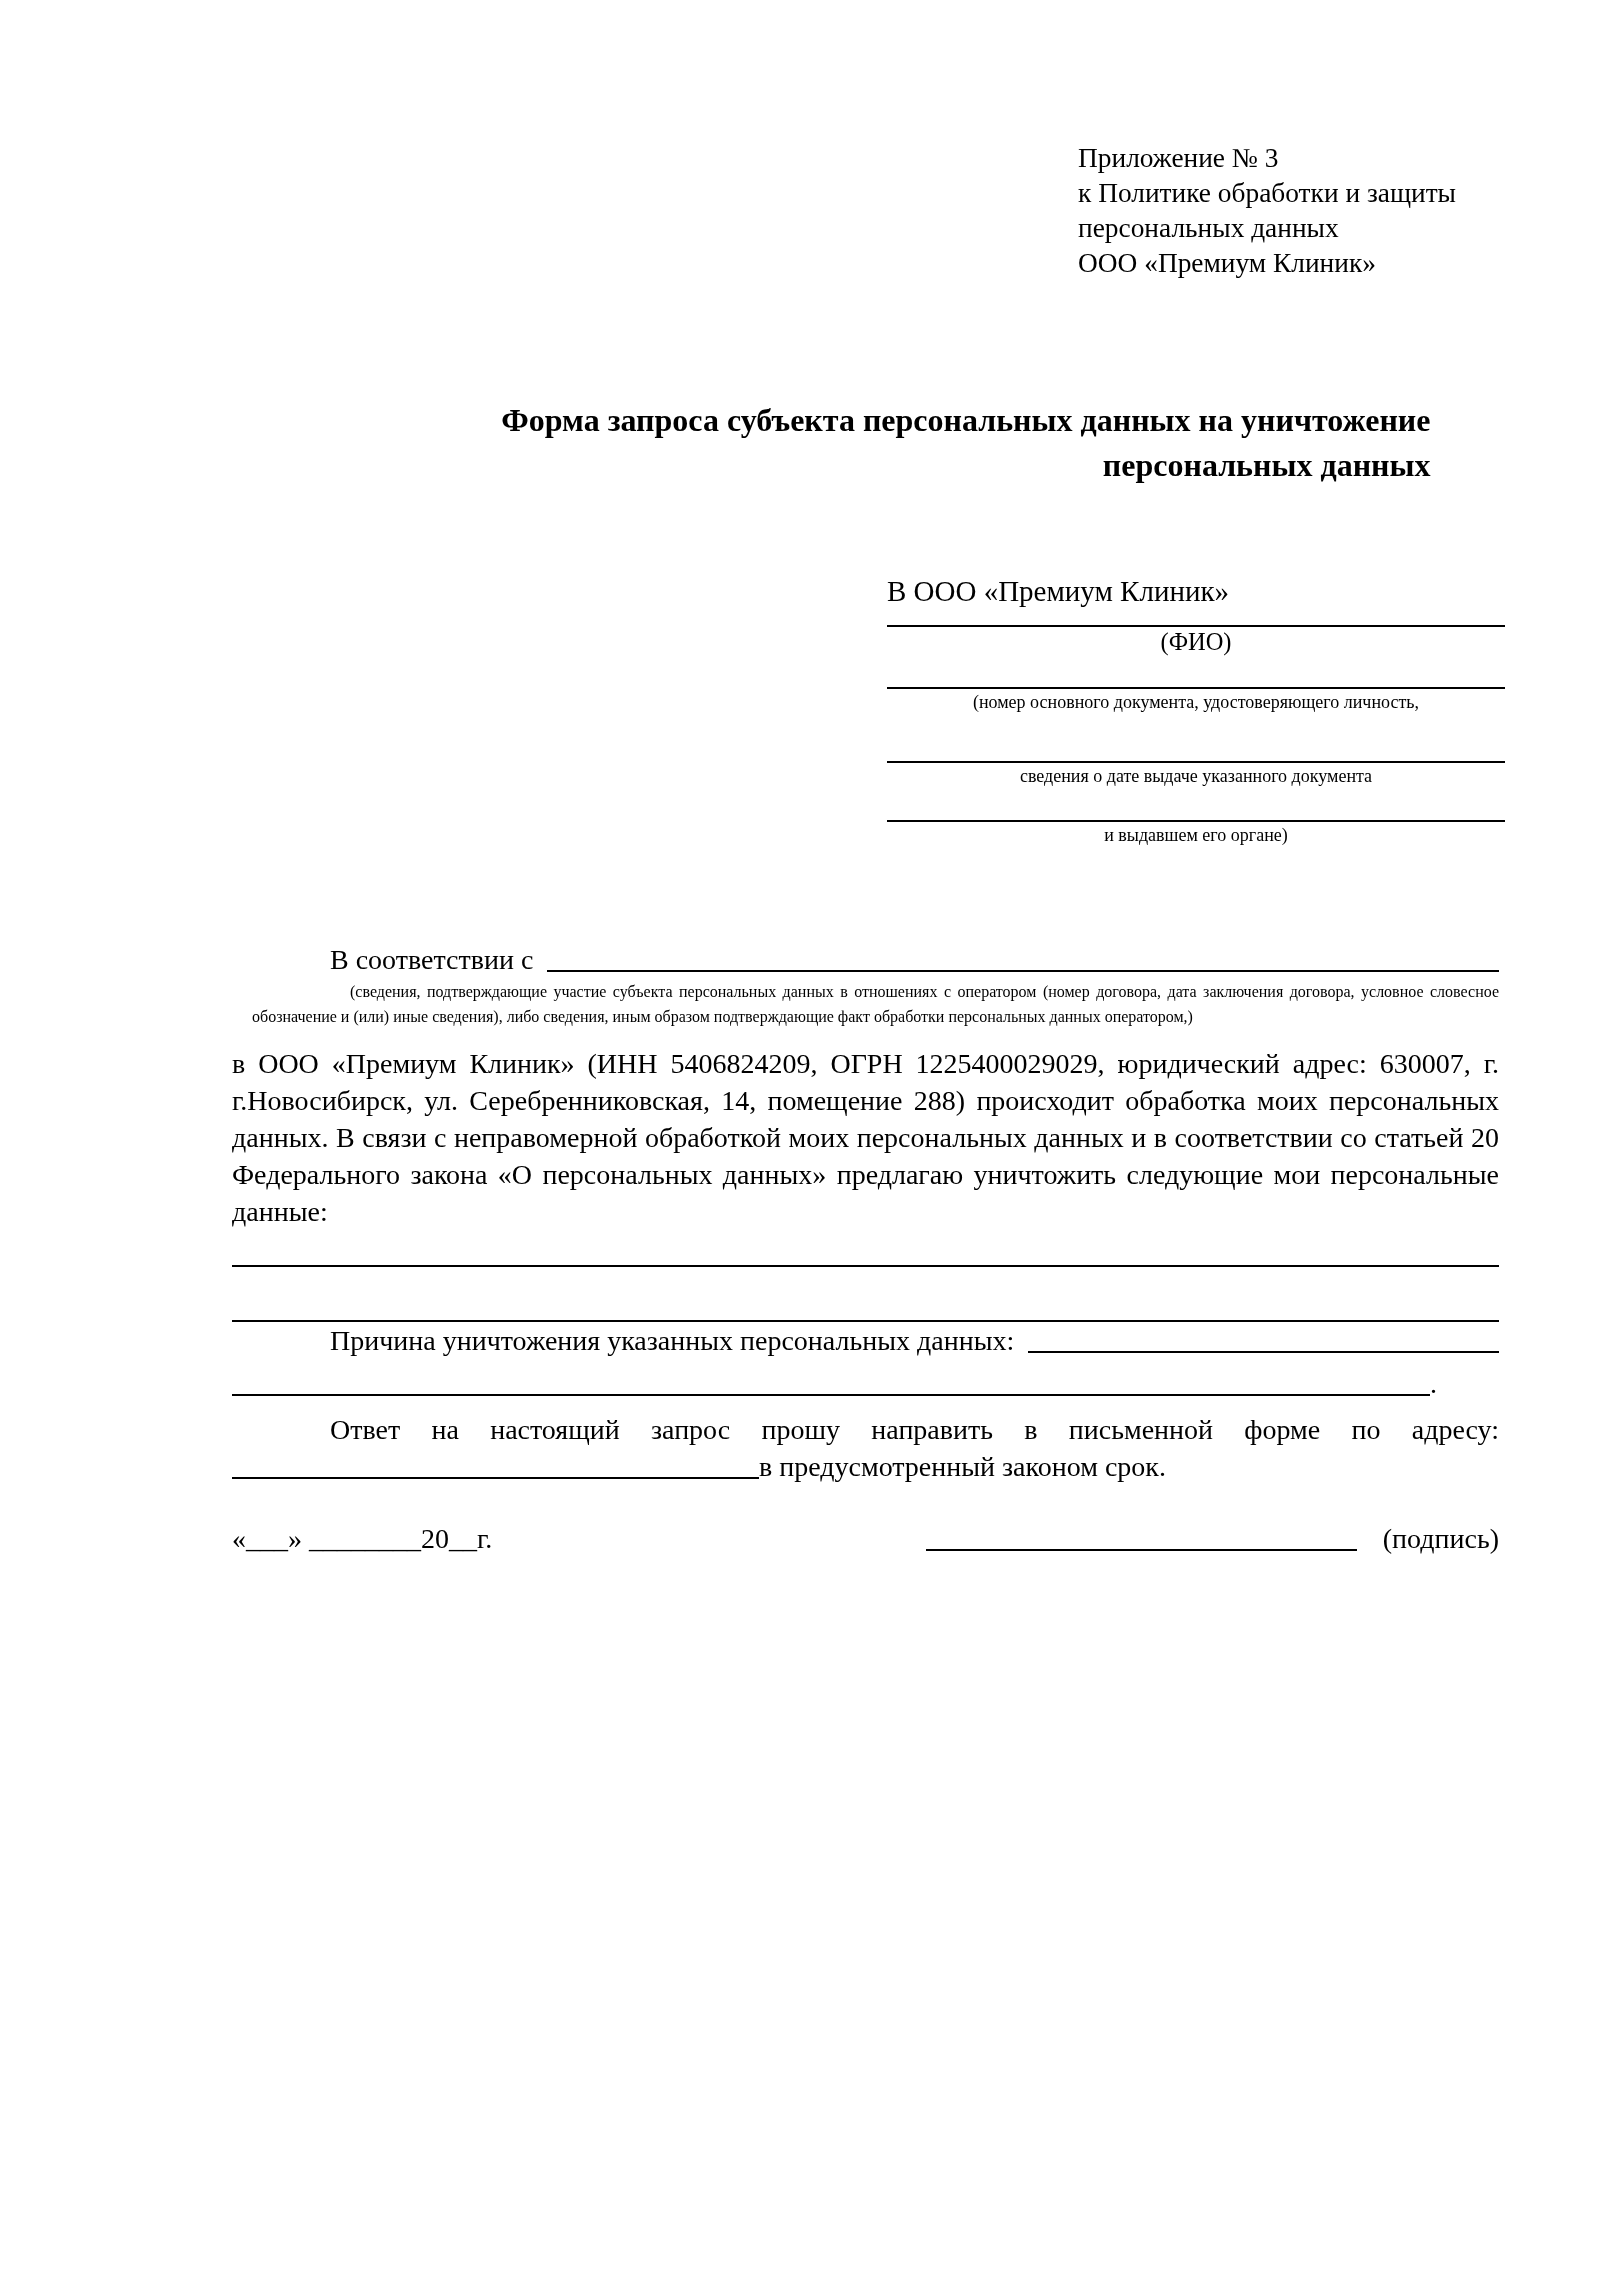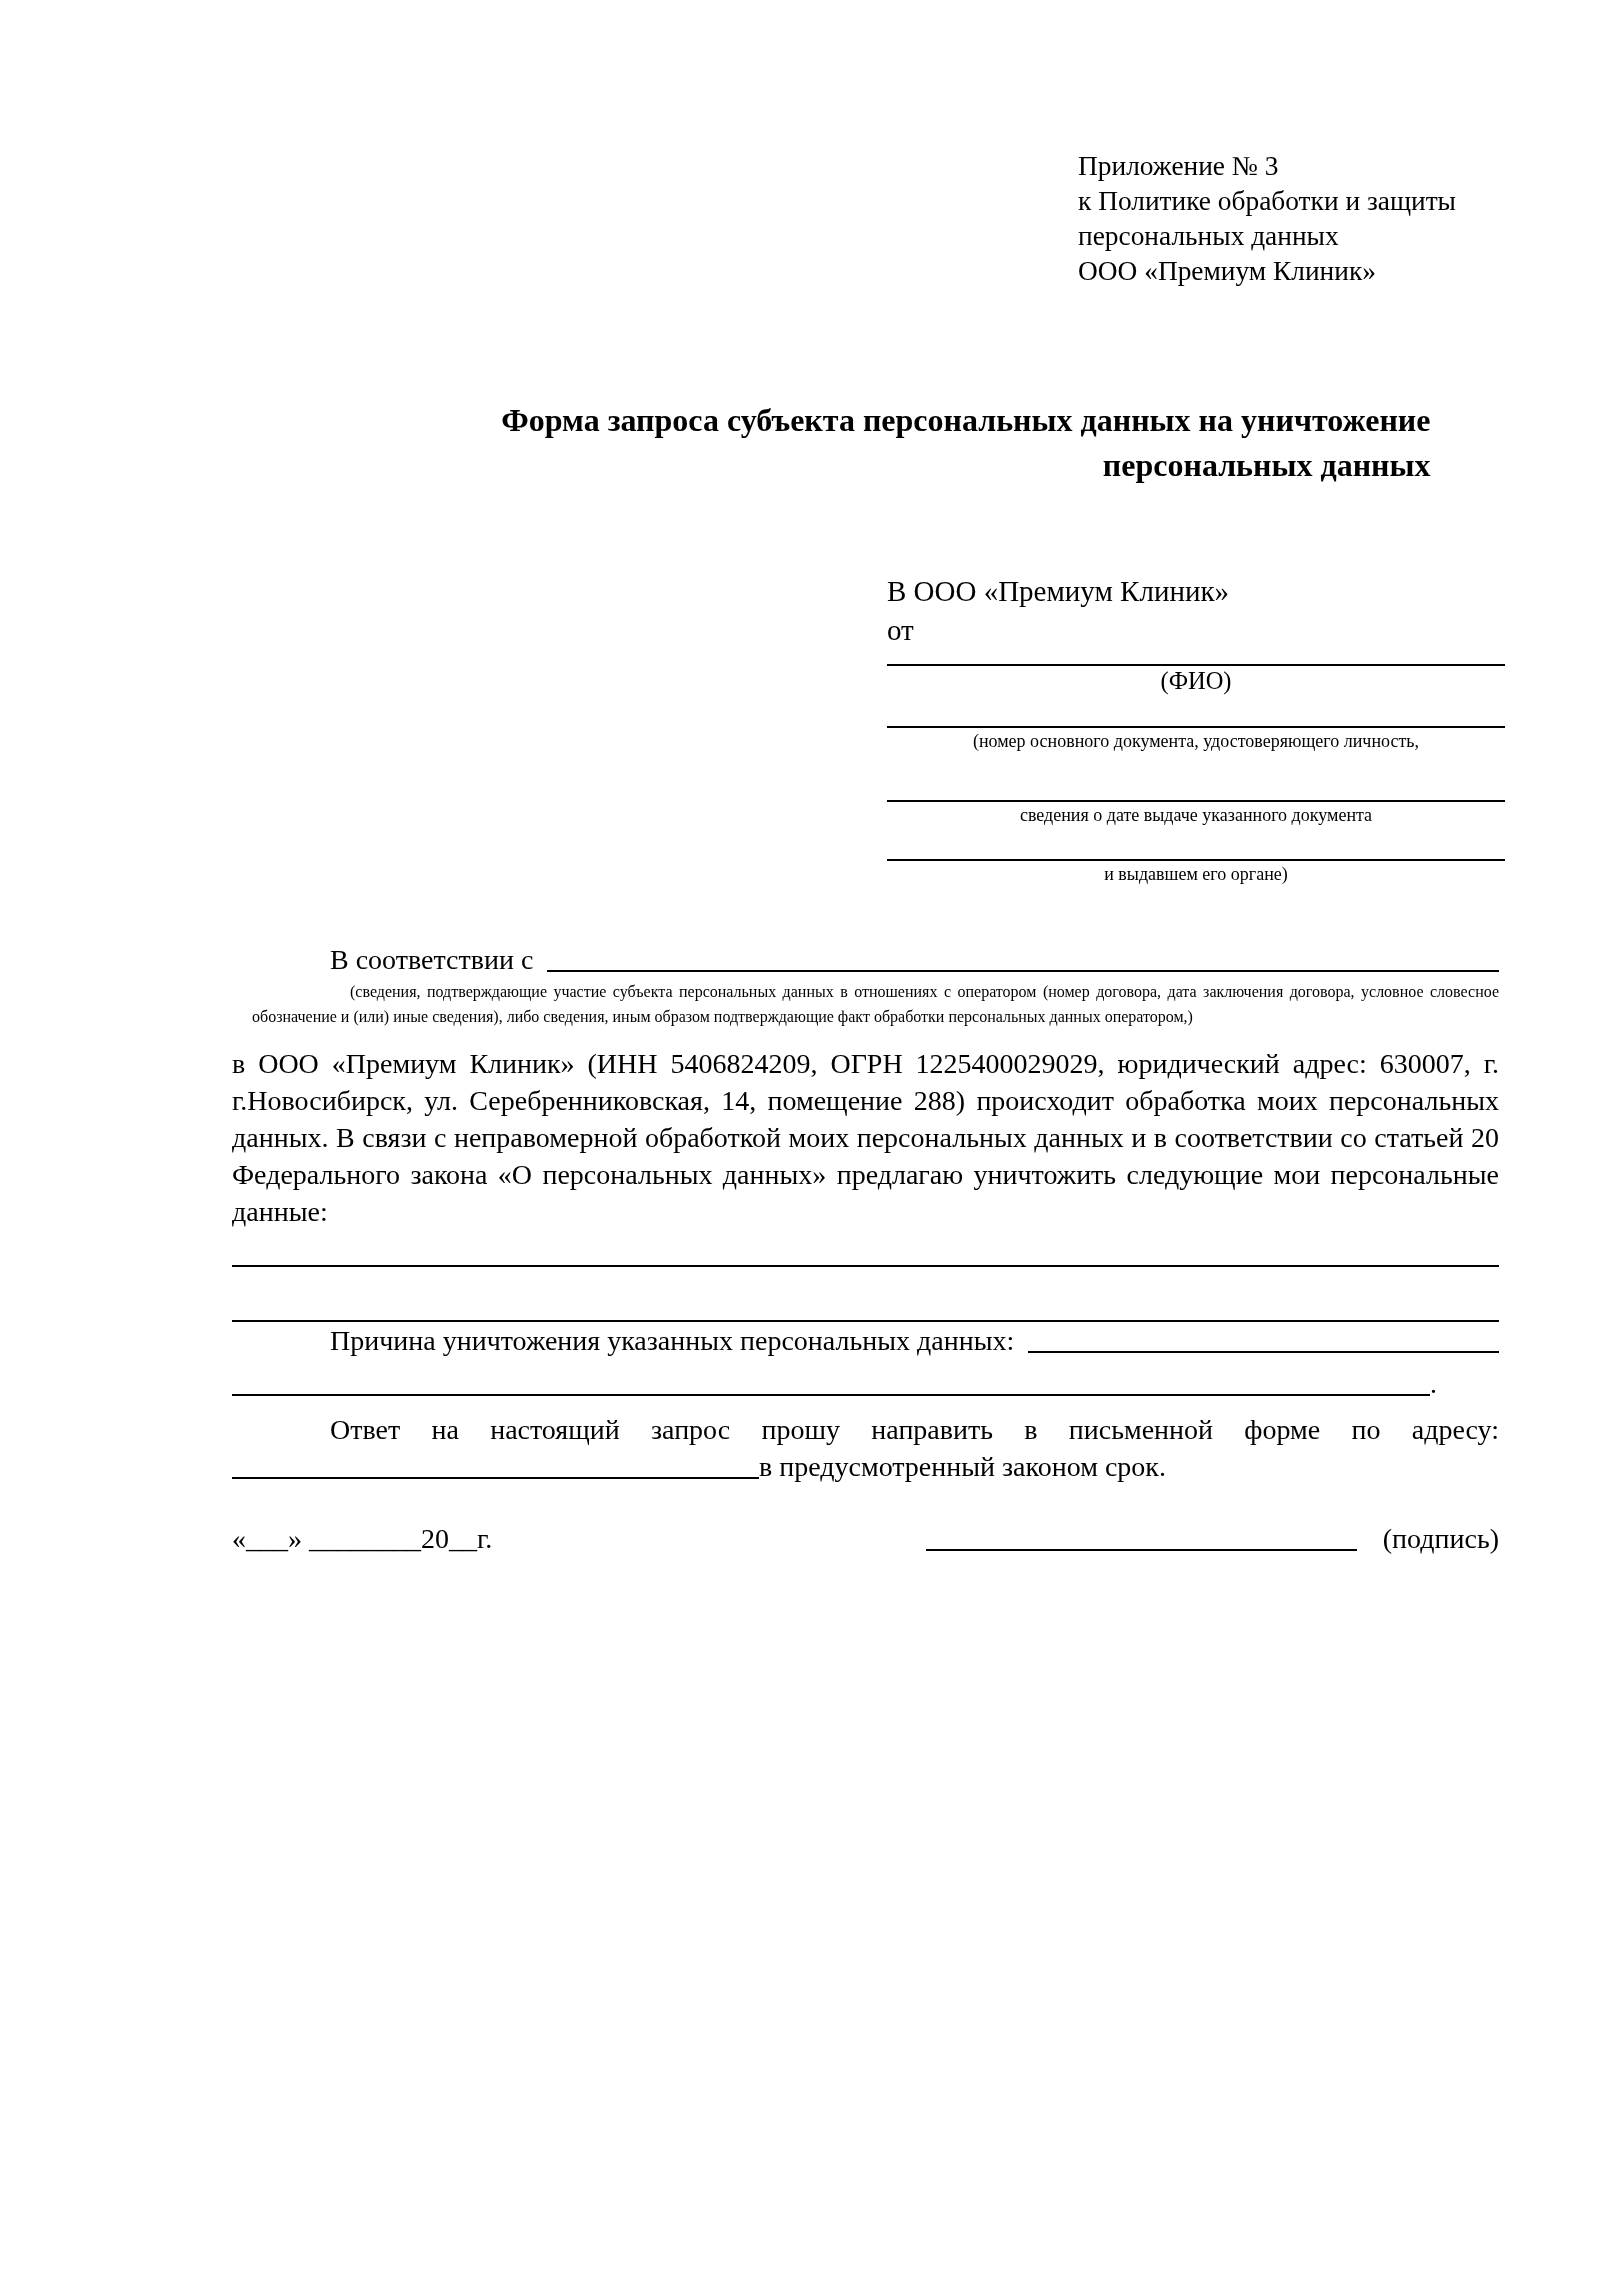--- a/index.html
+++ b/index.html
@@ -6,21 +6,21 @@
   .page{
     position:relative;
     width:1621px;height:2294px;
     margin:0 auto;
     background:#ffffff;
     color:#000000;
     font-family:"Liberation Serif","DejaVu Serif",serif;
   }
   
   .header{
-    position:absolute;left:1078px;top:149px;
+    position:absolute;left:1078px;top:141px;
     font-size:27.4px;line-height:35px;
   }
   
   .title{
     position:absolute;left:225px;top:398px;width:1274px;
     text-align:right;font-weight:bold;
     font-size:32px;line-height:45px;
   }
   .title-inner{max-width:1137px;margin:0 auto;}
   
@@ -81,21 +81,20 @@
     <div>персональных данных</div>
     <div>ООО «Премиум Клиник»</div>
   </div>
 
   <div class="title">
     <div class="title-inner">Форма запроса субъекта персональных данных на уничтожение персональных данных</div>
   </div>
 
   <div class="addr">
     <div>В ООО «Премиум Клиник»</div>
-    <div>от</div>
     <div class="rule r1"></div>
     <div class="cap">(ФИО)</div>
     <div class="rule r2"></div>
     <div class="cap-sm">(номер основного документа, удостоверяющего личность,</div>
     <div class="rule r3"></div>
     <div class="cap-sm">сведения о дате выдаче указанного документа</div>
     <div class="rule r4"></div>
     <div class="cap-sm">и выдавшем его органе)</div>
   </div>
 

